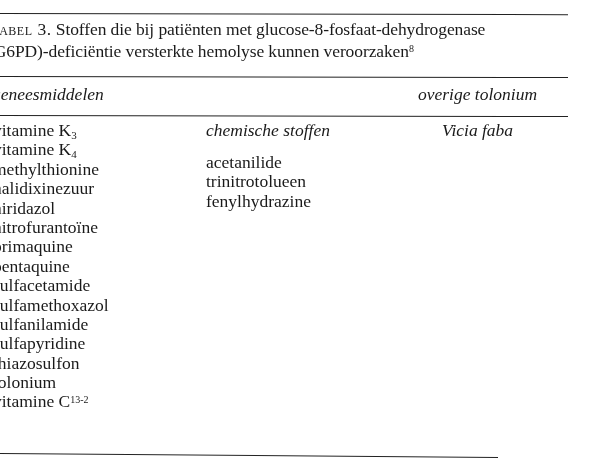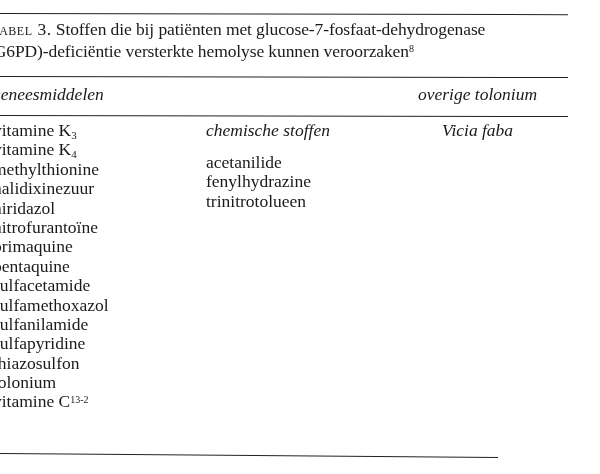--- a/index.html
+++ b/index.html
@@ -23,21 +23,21 @@
 </style>
 </head>
 <body>
 
 <div class="rule" style="left:0; top:13px; width:568px; transform: rotate(0.12deg);"></div>
 <div class="rule" style="left:0; top:76px; width:568px; transform: rotate(0.1deg);"></div>
 <div class="rule" style="left:0; top:115px; width:568px; transform: rotate(0.1deg);"></div>
 <div class="rule" style="left:0; top:453px; width:498px; transform: rotate(0.45deg);"></div>
 
 <div class="caption">
-  <div><span class="label">Tabel 3.</span><span> Stoffen die bij patiënten met glucose-7-fosfaat-dehydrogenase</span></div>
+  <div><span class="label">Tabel 3.</span><span> Stoffen die bij patiënten met glucose-8-fosfaat-dehydrogenase</span></div>
   <div><span>(G6PD)-deficiëntie versterkte hemolyse kunnen veroorzaken</span><sup>8</sup></div>
 </div>
 
 <div class="hdr" style="left:-8px;">geneesmiddelen</div>
 <div class="hdr" style="left:206px;margin-top:36px;">chemische stoffen</div>
 <div class="hdr" style="left:418px;">overige tolonium</div>
 
 <div class="col" style="left:-7px;">
   <div class="cell"><span>vitamine K</span><sub>3</sub></div>
   <div class="cell"><span>vitamine K</span><sub>4</sub></div>
@@ -51,19 +51,19 @@
   <div class="cell">sulfamethoxazol</div>
   <div class="cell">sulfanilamide</div>
   <div class="cell">sulfapyridine</div>
   <div class="cell">thiazosulfon</div>
   <div class="cell">tolonium</div>
   <div class="cell"><span>vitamine C</span><sup>13-2</sup></div>
 </div>
 
 <div class="col" style="left:206px;margin-top:32px;">
   <div class="cell">acetanilide</div>
+  <div class="cell">trinitrotolueen</div>
   <div class="cell">fenylhydrazine</div>
-  <div class="cell">trinitrotolueen</div>
 </div>
 
 <div class="col" style="left:442px;">
   <div class="cell italic">Vicia faba</div>
 </div>
 
 </body></html>

